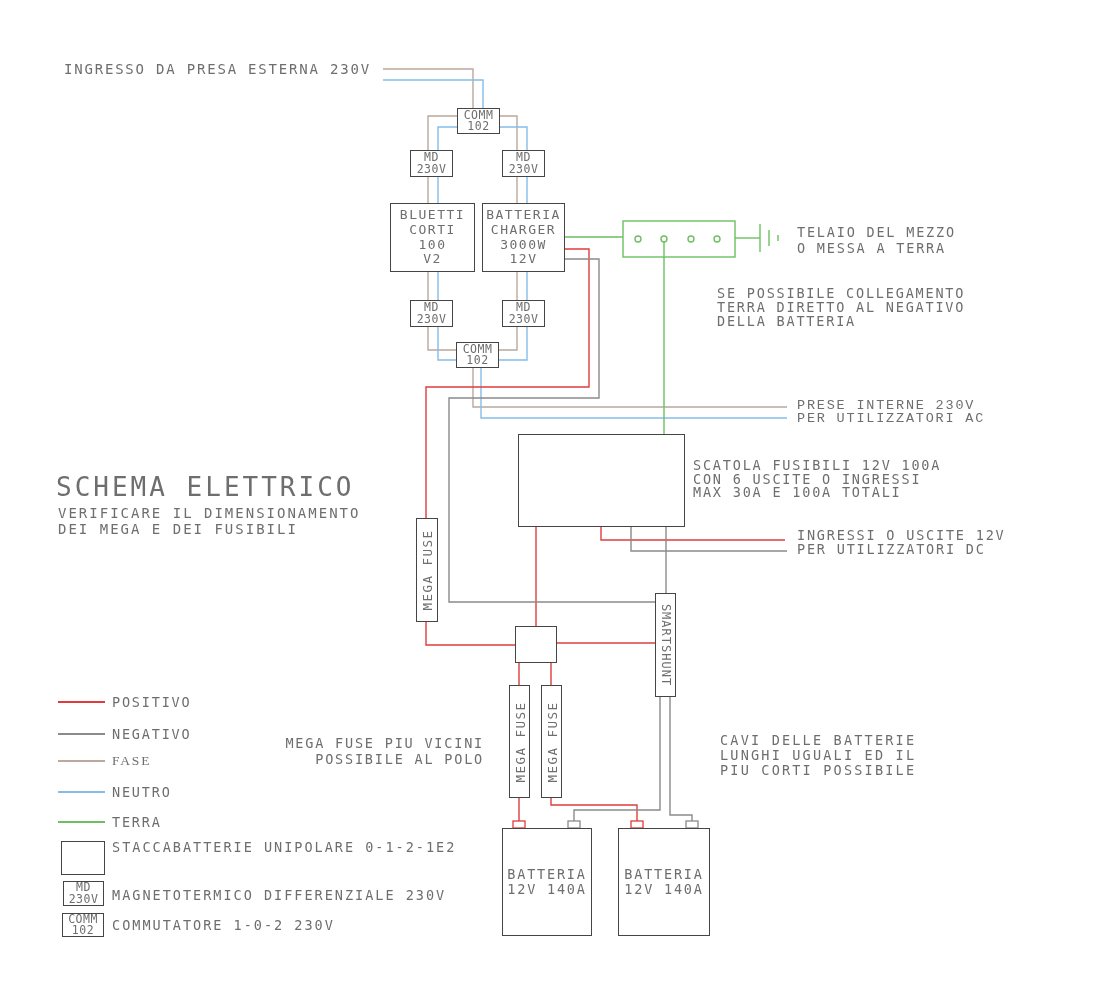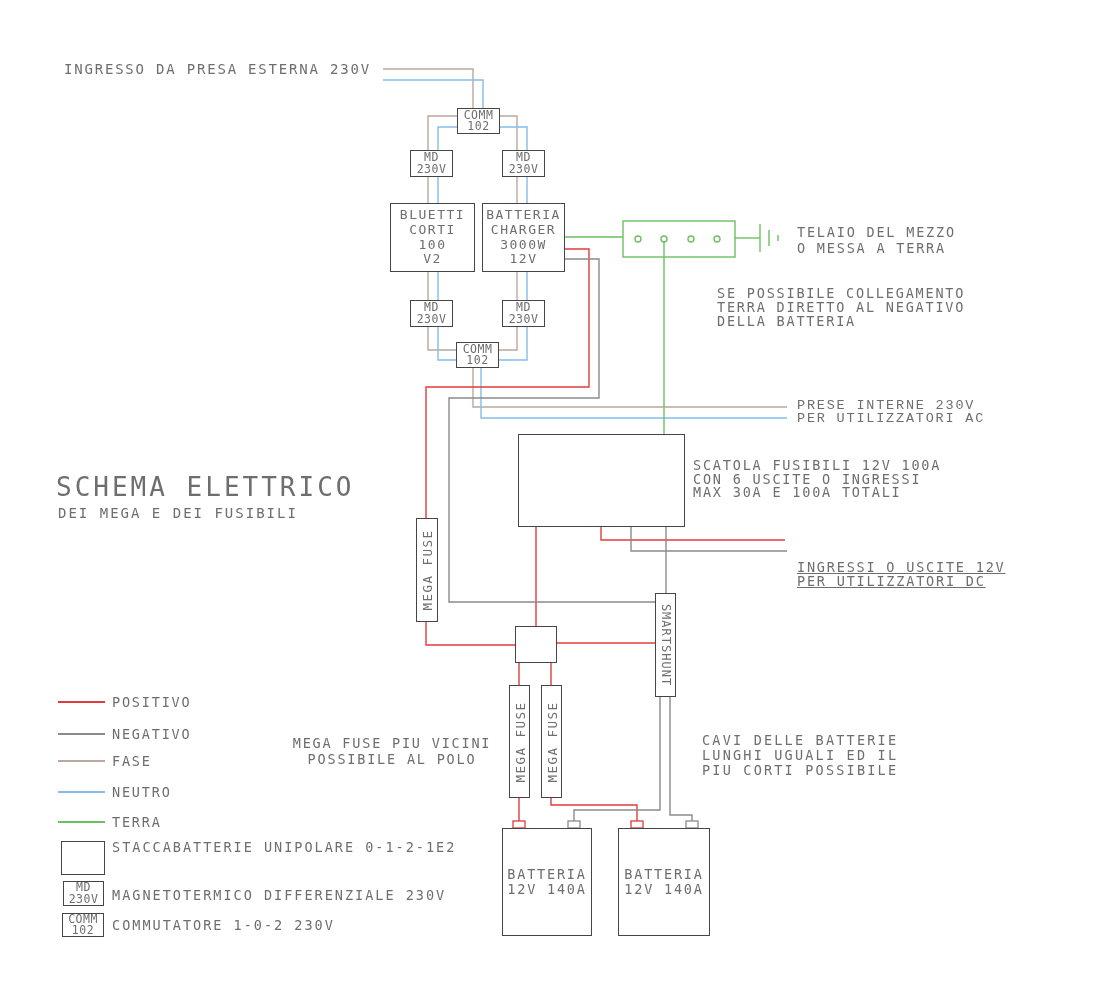--- a/index.html
+++ b/index.html
@@ -237,50 +237,51 @@
     <div>PRESE INTERNE 230V</div>
     <div>PER UTILIZZATORI AC</div>
   </div>
 
   <div class="txt" style="left:693px;top:459px;line-height:13.5px;">
     <div>SCATOLA FUSIBILI 12V 100A</div>
     <div>CON 6 USCITE O INGRESSI</div>
     <div>MAX 30A E 100A TOTALI</div>
   </div>
 
-  <div class="txt" style="left:797px;top:560px;line-height:14px;text-decoration:underline;">
+  <div class="txt" style="left:797px;top:528px;line-height:14px;">
     <div>INGRESSI O USCITE 12V</div>
     <div>PER UTILIZZATORI DC</div>
   </div>
 
-  <div class="txt" style="left:282px;top:735px;width:220px;text-align:center;line-height:16px;">
+  <div class="txt" style="left:264px;top:735px;width:220px;text-align:right;line-height:16px;">
     <div>MEGA FUSE PIU VICINI</div>
     <div>POSSIBILE AL POLO</div>
   </div>
 
-  <div class="txt" style="left:702px;top:733px;line-height:15px;letter-spacing:2.2px;">
+  <div class="txt" style="left:720px;top:733px;line-height:15px;letter-spacing:2.2px;">
     <div>CAVI DELLE BATTERIE</div>
     <div>LUNGHI UGUALI ED IL</div>
     <div>PIU CORTI POSSIBILE</div>
   </div>
 
   <div style="position:absolute;left:56px;top:472px;font-size:26px;letter-spacing:3px;white-space:nowrap;">SCHEMA ELETTRICO</div>
   <div class="txt" style="left:58px;top:506px;line-height:15.5px;letter-spacing:2px;font-size:14px;">
+    <div>VERIFICARE IL DIMENSIONAMENTO</div>
     <div>DEI MEGA E DEI FUSIBILI</div>
   </div>
 
   <div class="legend-row" style="left:58px;top:695px;">
     <div class="legend-line bg-positivo"></div>
     <span class="txt" style="position:static;">POSITIVO</span>
   </div>
   <div class="legend-row" style="left:58px;top:727px;">
     <div class="legend-line bg-negativo"></div>
     <span class="txt" style="position:static;">NEGATIVO</span>
   </div>
-  <div class="legend-row" style="left:58px;top:754px;">
+  <div class="legend-row" style="left:58px;top:754px;font-family:Liberation Serif, serif;">
     <div class="legend-line bg-fase"></div>
     <span class="txt" style="position:static;">FASE</span>
   </div>
   <div class="legend-row" style="left:58px;top:785px;">
     <div class="legend-line bg-neutro"></div>
     <span class="txt" style="position:static;">NEUTRO</span>
   </div>
   <div class="legend-row" style="left:58px;top:815px;">
     <div class="legend-line bg-terra"></div>
     <span class="txt" style="position:static;">TERRA</span>

